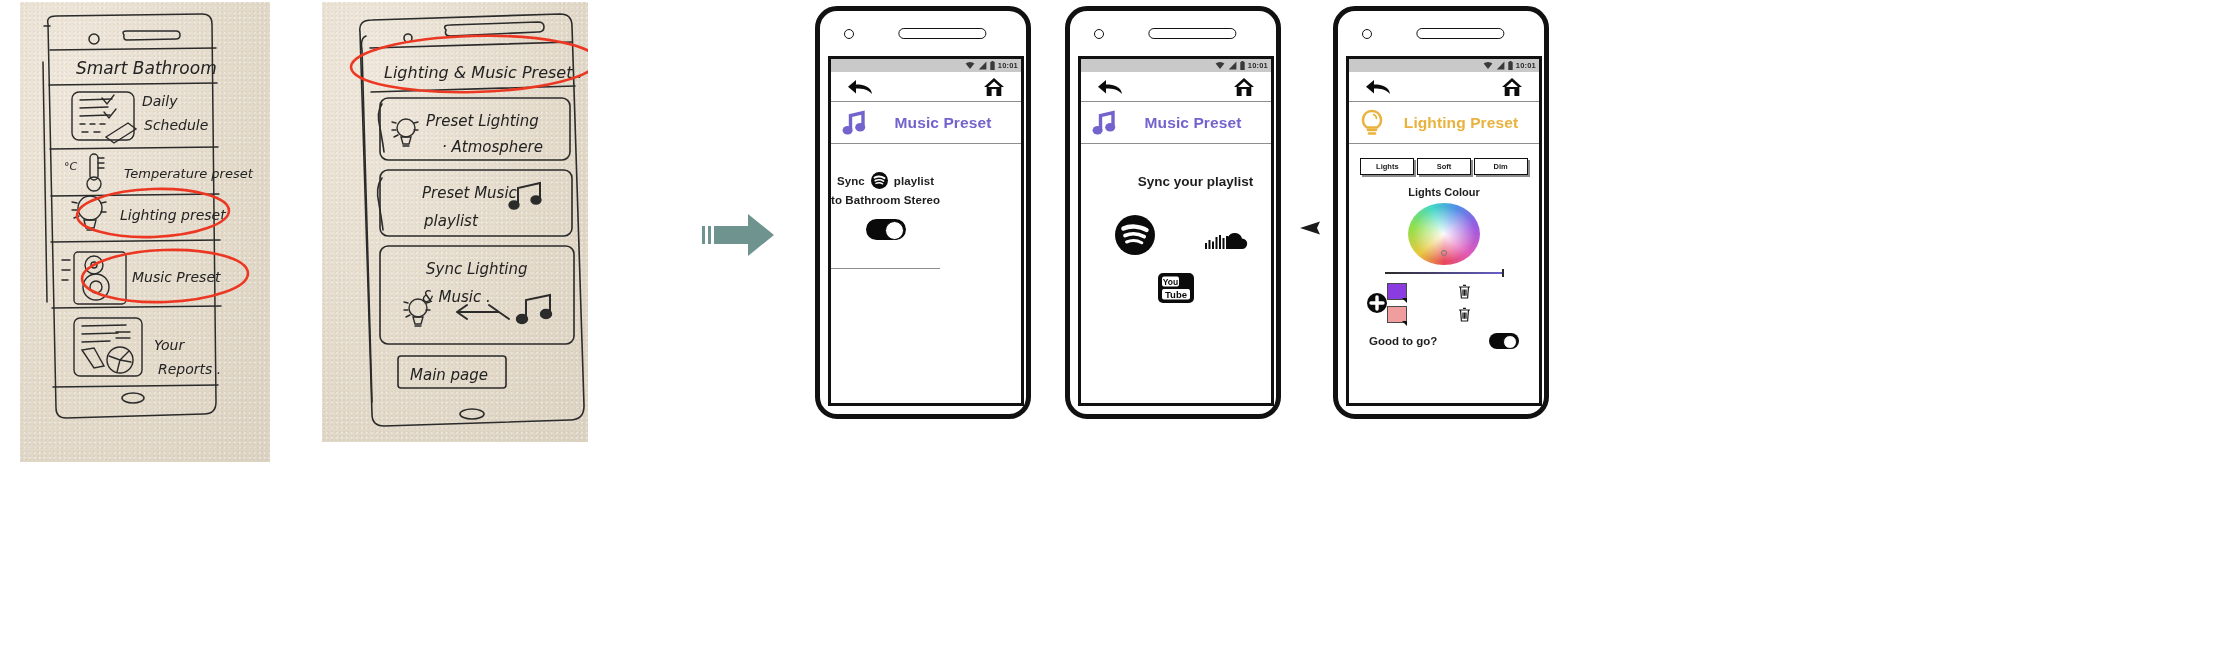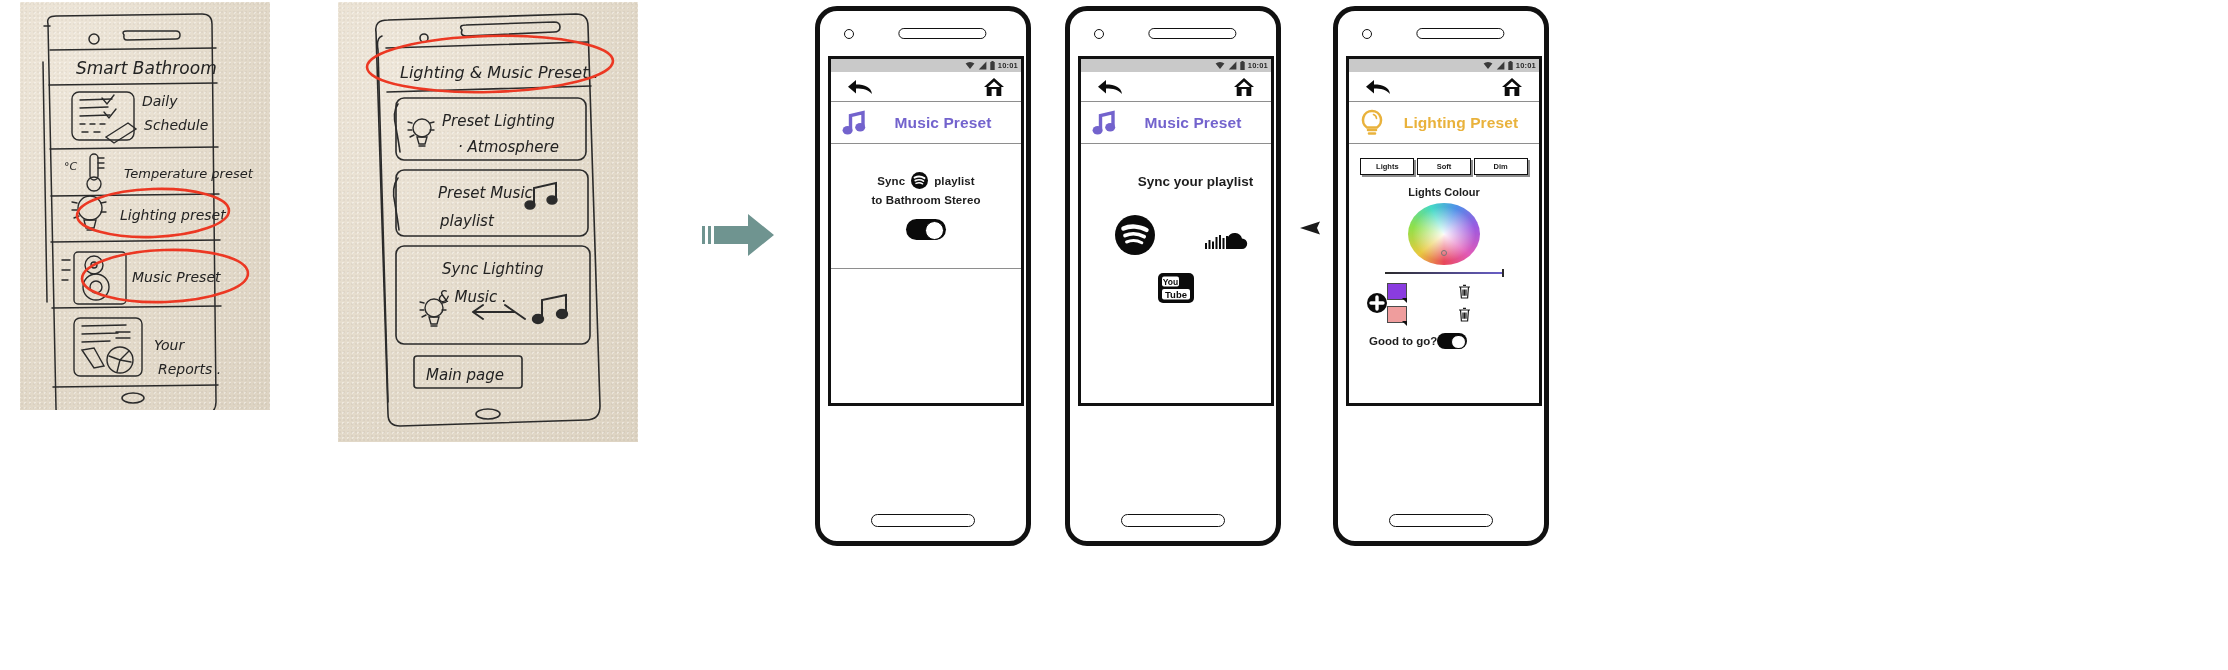--- a/index.html
+++ b/index.html
@@ -10,30 +10,30 @@
   .sketch{position:absolute;overflow:hidden;background:#e7ded0;}
   .paper{position:absolute;inset:0;
      background:
        radial-gradient(ellipse at 20% 15%, #efe7da 0%, #e4dbcb 55%, #ddd3c2 100%);
   }
   .paper:after{content:"";position:absolute;inset:0;
      background-image:
        radial-gradient(rgba(0,0,0,.035) 1px, transparent 1px),
        radial-gradient(rgba(255,255,255,.40) 1px, transparent 1px);
      background-size:4px 4px, 5px 5px;background-position:0 0, 2px 3px;}
-  #sketch1{left:20px;top:2px;width:250px;height:408px;}
-  #sketch2{left:322px;top:2px;width:300px;height:440px;margin-left:16px;}
+  #sketch1{left:20px;top:2px;width:250px;height:460px;}
+  #sketch2{left:322px;top:2px;width:266px;height:440px;}
 
   .ink{position:absolute;pointer-events:none;}
 
   
   #flow-arrow{position:absolute;left:700px;top:208px;width:80px;height:54px;}
 
   
-  .phone{position:absolute;top:6px;width:216px;height:540px;
+  .phone{position:absolute;top:6px;width:216px;height:413px;
       border:5px solid #111;border-radius:22px;background:#fff;box-sizing:border-box;}
   #phone1{left:815px;}
   #phone2{left:1065px;}
   #phone3{left:1333px;}
   .earpiece{position:absolute;top:17px;left:50%;transform:translateX(-28%);
       width:86px;height:9px;border:1.6px solid #111;border-radius:6px;}
   .camdot{position:absolute;top:18px;left:24px;width:8px;height:8px;
       border:1.8px solid #111;border-radius:50%;}
   .homebar{position:absolute;bottom:14px;left:50%;transform:translateX(-50%);
       width:102px;height:11px;border:1.8px solid #111;border-radius:7px;}
@@ -45,21 +45,21 @@
   .statusbar .clock{font-size:7.5px;color:#2a2a2a;font-weight:bold;letter-spacing:.2px;}
 
   .navbar{height:30px;display:flex;align-items:center;justify-content:space-between;
       padding:0 16px;border-bottom:1.2px solid #8e8e8e;box-sizing:border-box;}
   .titlebar{height:42px;display:flex;align-items:center;gap:8px;padding:0 10px;
       border-bottom:1.2px solid #8e8e8e;box-sizing:border-box;}
   .title-text{font-size:15.5px;font-weight:bold;letter-spacing:.1px;flex:1;text-align:center;}
   .t-music{color:#7363cd;}
   .t-light{color:#e9b23c;}
 
-  .body1{height:265px;display:flex;flex-direction:column;}
+  .body1{height:265px;display:flex;flex-direction:row;}
   .panel{display:flex;flex-direction:column;align-items:center;justify-content:center;
       box-sizing:border-box;}
   .panel.top{height:125px;border-bottom:1.2px solid #8e8e8e;}
   .panel.bot{height:140px;}
   .line{font-size:11.5px;color:#1d1d1d;font-weight:bold;display:flex;align-items:center;
       gap:6px;letter-spacing:.1px;}
   .line.sub{margin-top:5px;}
 
   .toggle{margin-top:13px;width:40px;height:21px;border-radius:11px;background:#0a0a0a;
       position:relative;}
@@ -91,21 +91,21 @@
   .slider{width:118px;height:2px;margin:7px auto 0;position:relative;
       background:linear-gradient(90deg,#2a2a2a 0%, #6a5fc9 100%);}
   .slider .tick{position:absolute;right:-1px;top:-3px;width:2px;height:8px;background:#2a2a2a;}
   .swatch-grid{margin-top:9px;padding:0 18px;display:grid;grid-template-columns:auto auto 1fr;
       row-gap:6px;align-items:center;}
   .swatch{width:18px;height:15px;border:1px solid #4a4a4a;position:relative;}
   .swatch:after{content:"";position:absolute;right:-1px;bottom:-4px;width:0;height:0;
       border-left:5px solid transparent;border-top:5px solid #111;}
   .trash{justify-self:center;}
   .plusc{grid-row:1 / span 2;justify-self:center;align-self:center;}
-  .goodrow{display:flex;align-items:center;justify-content:flex-start;
+  .goodrow{display:flex;align-items:center;justify-content:space-between;
       padding:10px 20px 0;}
   .goodrow .lbl{font-size:11.5px;font-weight:bold;color:#1d1d1d;}
   .tog-sm{width:30px;height:16px;border-radius:9px;background:#0a0a0a;position:relative;}
   .tog-sm .knob{position:absolute;right:1.6px;top:1.6px;width:12.5px;height:12.5px;
       border-radius:50%;background:#fff;border:1.2px solid #0a0a0a;}
 
   #mini-arrow{position:absolute;left:1298px;top:220px;}
 </style>
 </head>
 <body>

